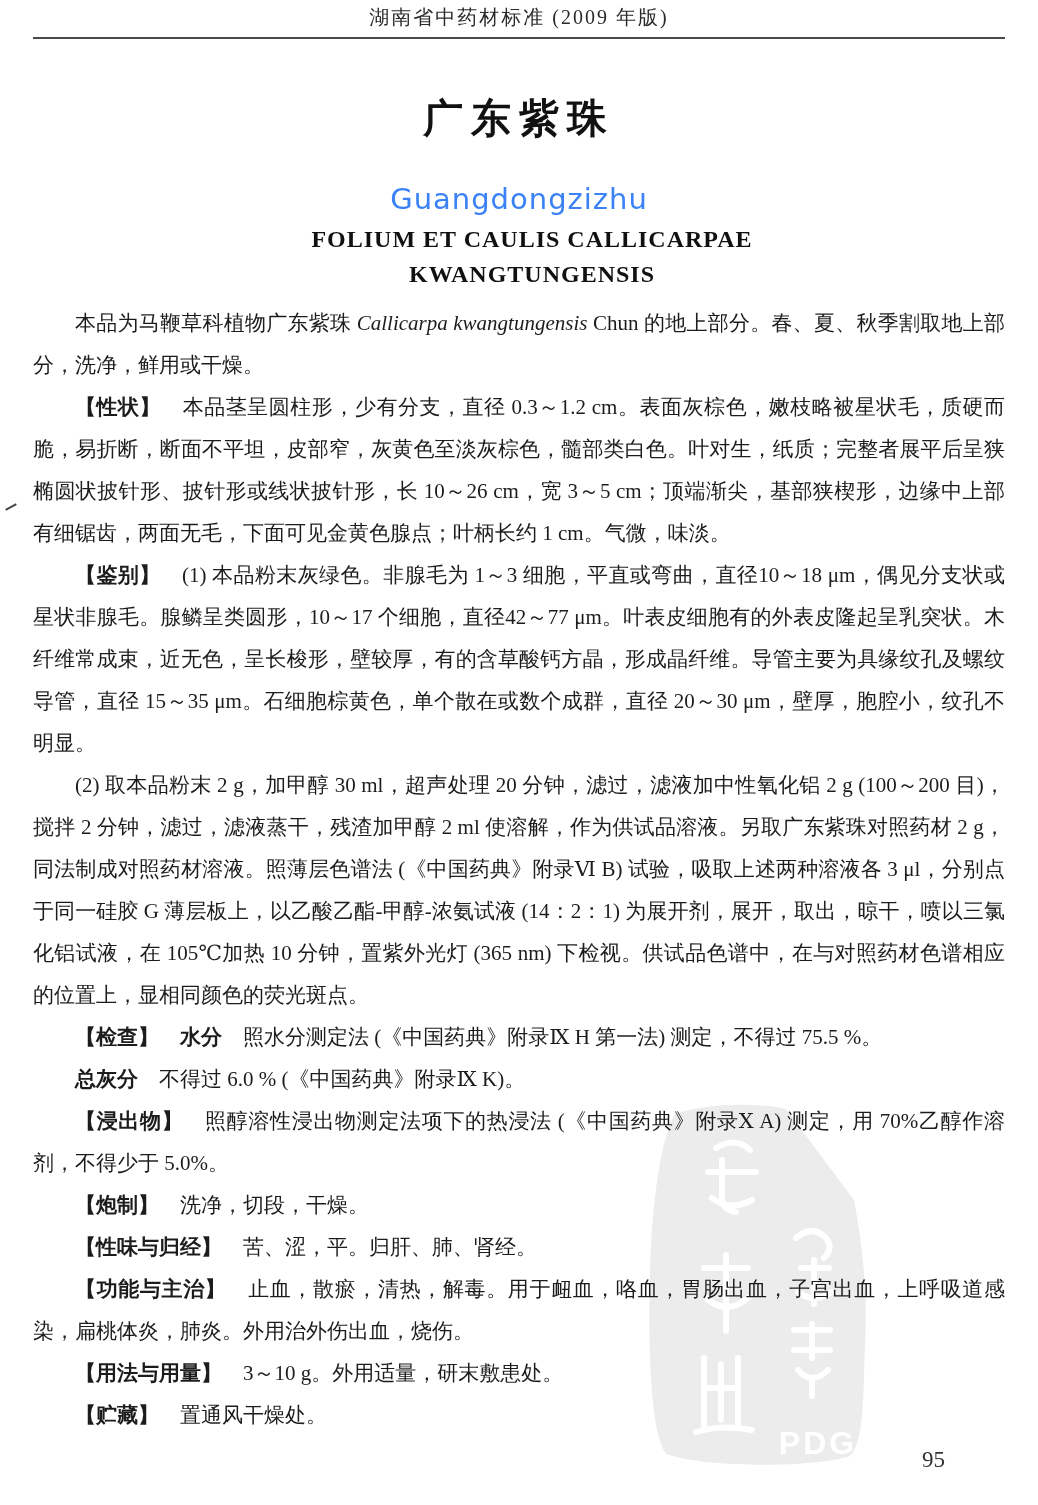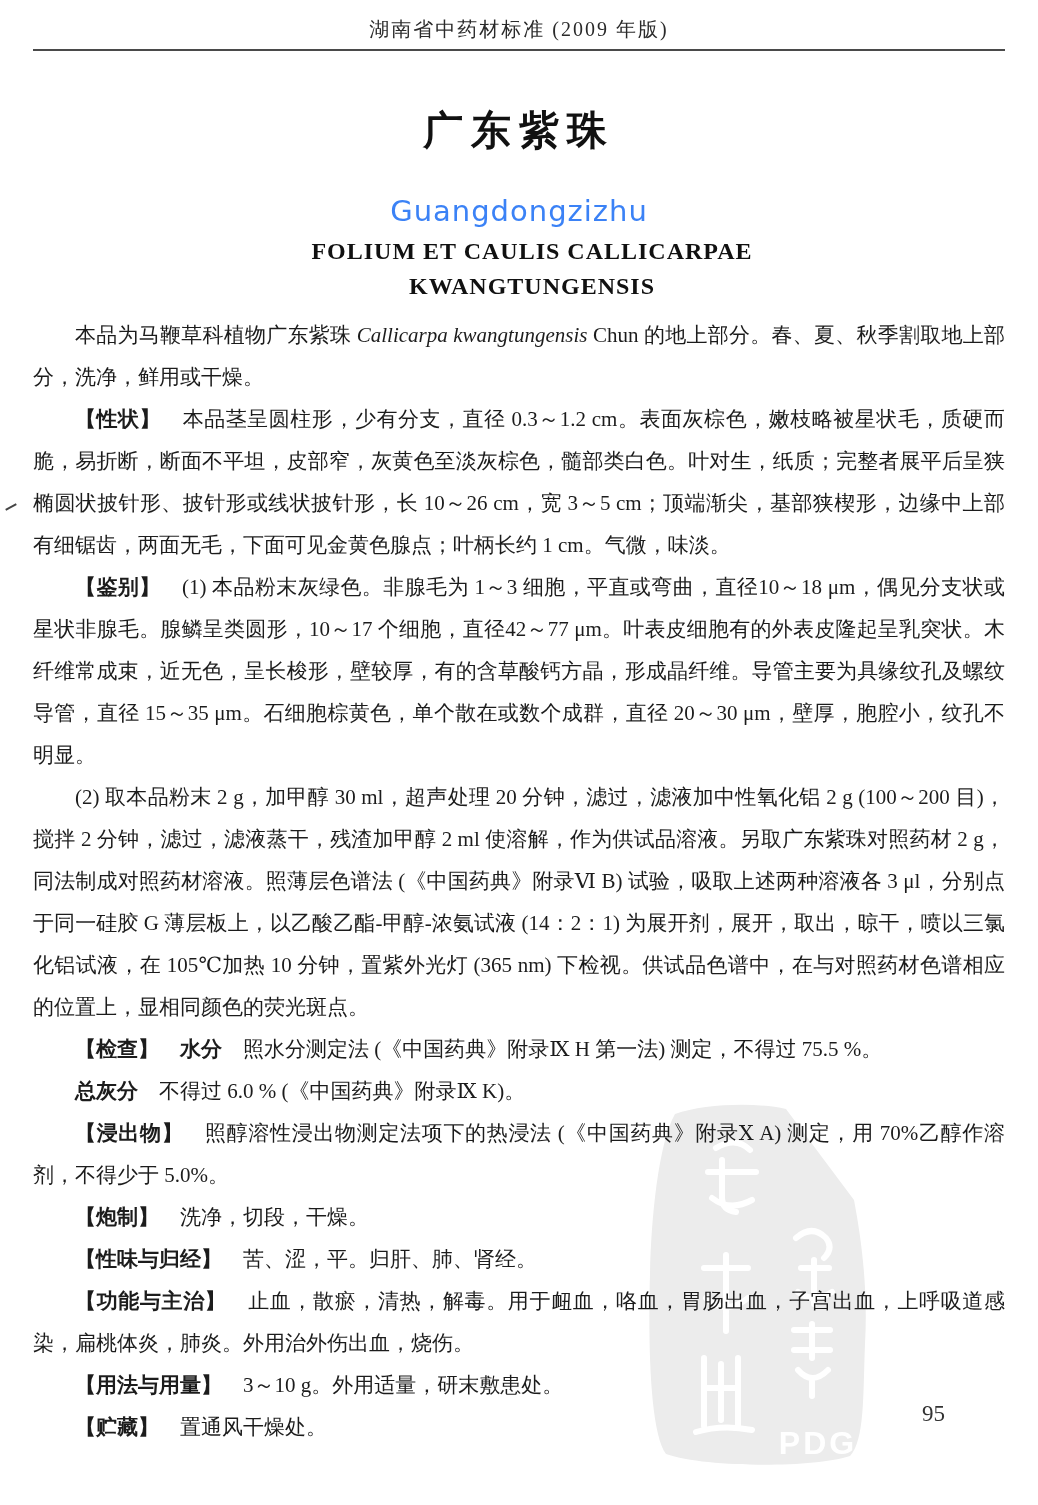--- a/index.html
+++ b/index.html
@@ -10,21 +10,21 @@
   .page {
     position: relative;
     width: 1038px;
     height: 1505px;
     background: #ffffff;
     overflow: hidden;
     font-family: "Liberation Serif", "DejaVu Serif", serif;
     color: #1c1c1c;
   }
   .running-header {
-    padding-top: 16px;
+    padding-top: 4px;
     text-align: center;
     font-size: 20px;
     letter-spacing: 2px;
     color: #2a2a2a;
   }
   .header-rule {
     margin: 6px 33px 0 33px;
     height: 0;
     border-top: 2px solid #4a4a4a;
   }
@@ -75,21 +75,21 @@
   .seg-normal { font-weight: normal; font-style: normal; }
   .seg-bold {
     font-family: "Liberation Sans", "DejaVu Sans", sans-serif;
     font-weight: 700;
     margin-top: 20px;
   }
   .seg-italic { font-style: italic; }
   .page-number {
     position: absolute;
     left: 922px;
-    top: 1401px;
+    top: 1447px;
     font-size: 23px;
     color: #333333;
     z-index: 3;
   }
   .tick-mark {
     position: absolute;
     left: 5px;
     top: 506px;
     width: 12px;
     height: 2px;

